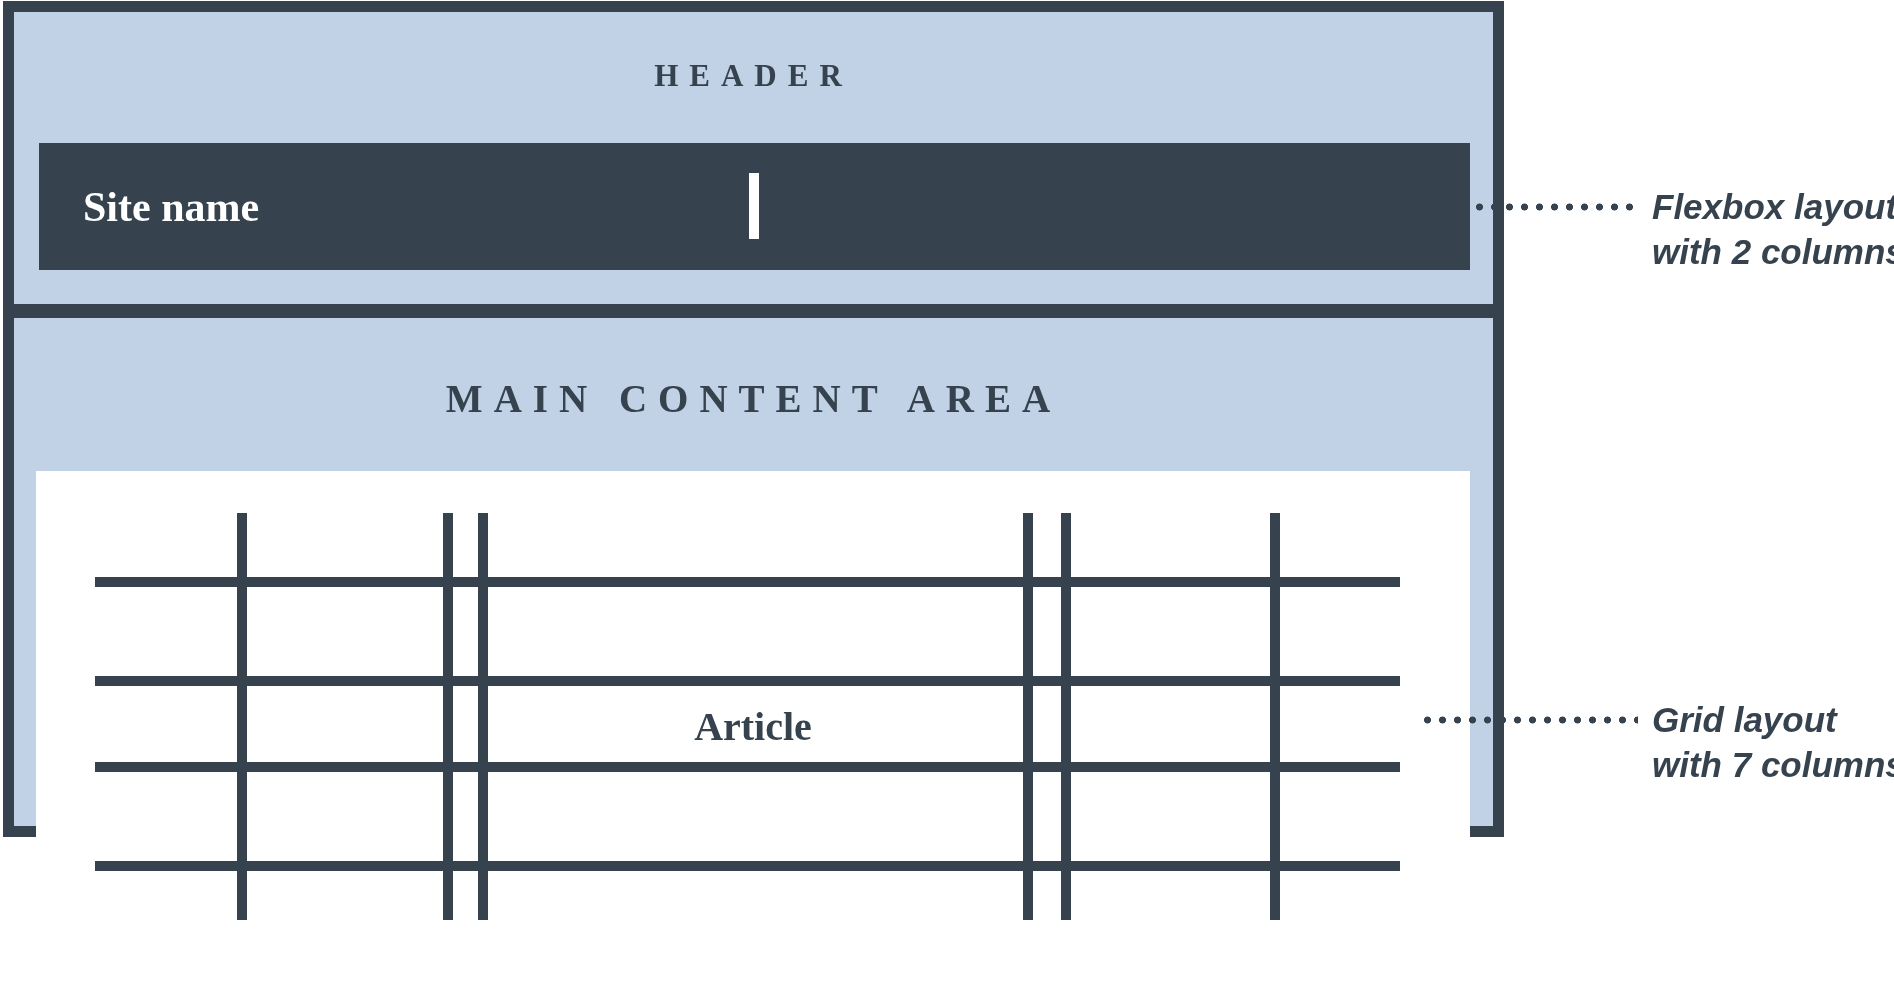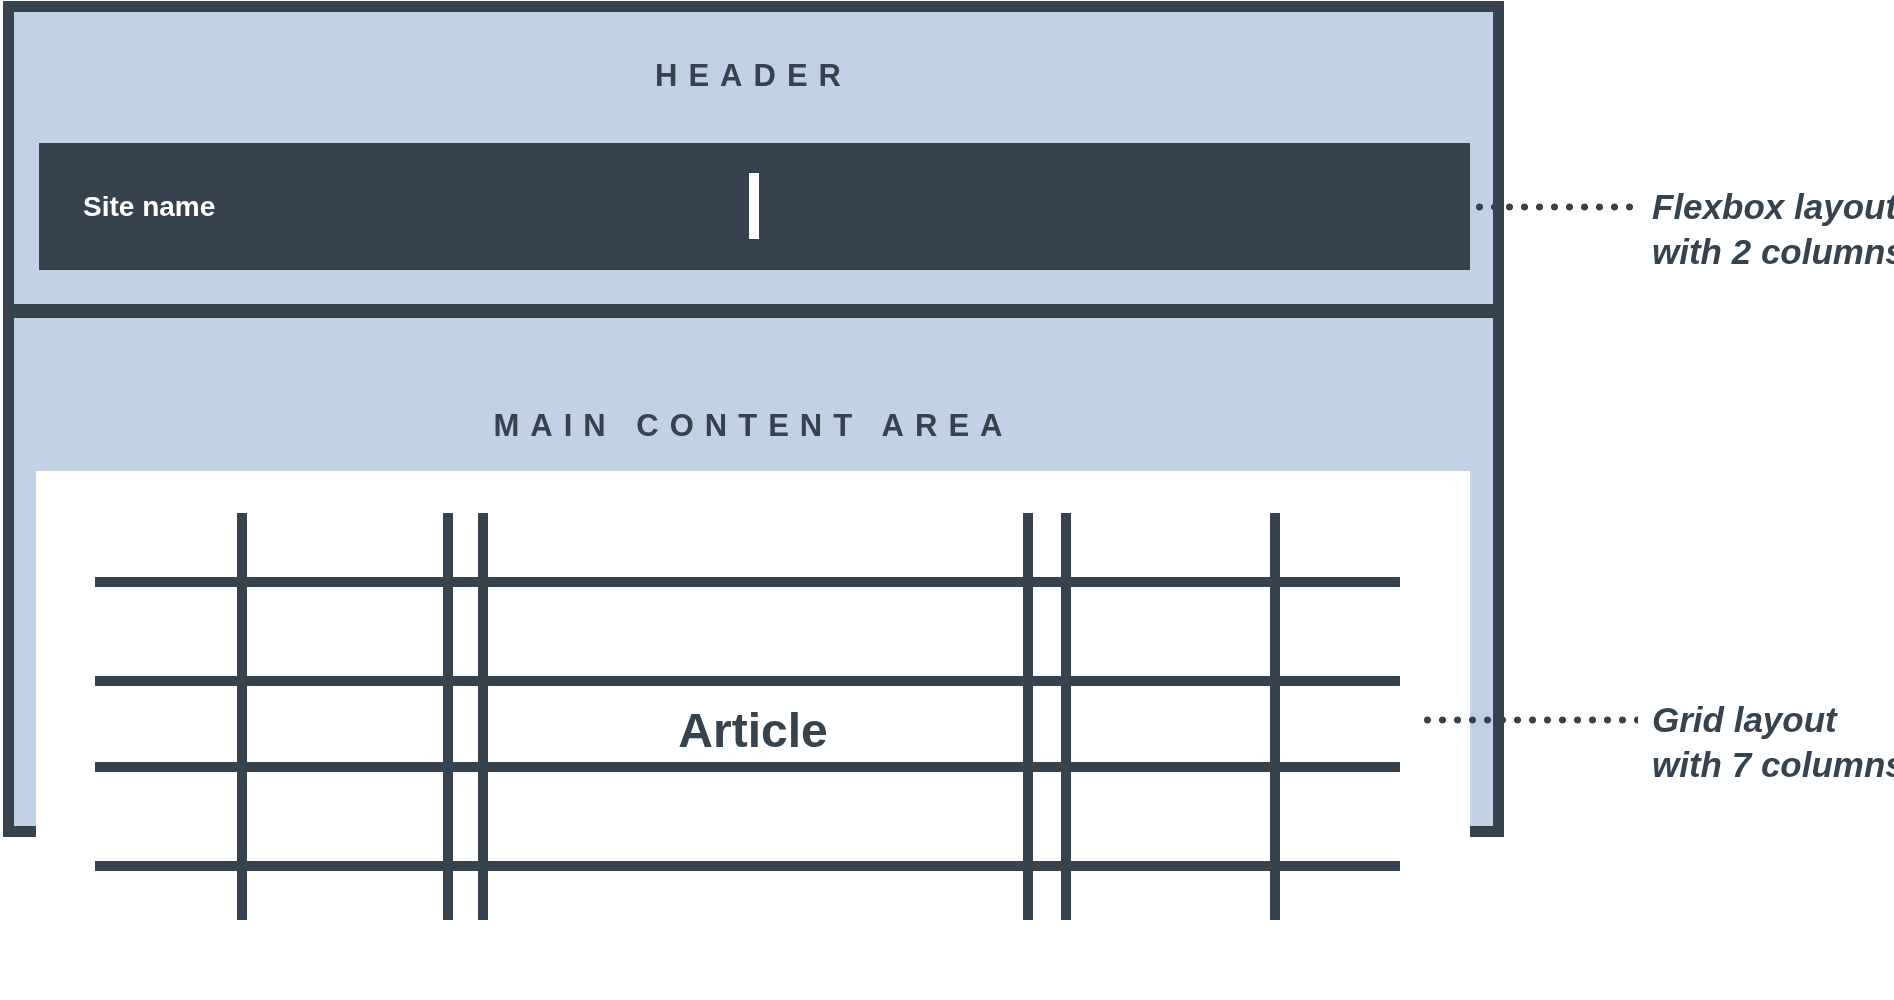--- a/index.html
+++ b/index.html
@@ -7,44 +7,44 @@
     --lightblue:#c1d2e7;
     --white:#ffffff;
   }
   *{margin:0;padding:0;box-sizing:border-box;}
   html,body{width:1894px;height:1000px;overflow:hidden;background:var(--white);
     font-family:"Liberation Sans",sans-serif;}
   body{position:relative;}
 
   
   .frame{position:absolute;left:3px;top:1px;width:1501px;height:836px;
-    border:11px solid var(--dark);background:var(--lightblue);}
+    border:11px solid var(--dark);background:var(--lightblue);font-family:Liberation Serif, serif;}
 
   .header-title{position:absolute;left:0;right:0;top:46px;text-align:center;
     font-size:31px;font-weight:bold;letter-spacing:11px;color:var(--dark);}
 
   .navbar{position:absolute;left:25px;top:131px;width:1431px;height:127px;
     background:var(--dark);display:flex;align-items:center;
     justify-content:space-between;padding:0 44px;}
-  .nav-text{color:var(--white);font-size:28px;font-weight:bold;}
+  .nav-text{color:var(--white);font-size:42px;font-weight:bold;}
   .nav-gap{position:absolute;left:710px;top:30px;width:10px;height:66px;
     background:var(--white);}
 
   .divider{position:absolute;left:0;top:292px;width:100%;height:14px;
     background:var(--dark);}
 
   .main-title{position:absolute;left:0;right:0;top:364px;text-align:center;
-    font-size:31px;font-weight:bold;letter-spacing:11px;color:var(--dark);margin-top:32px;}
+    font-size:39px;font-weight:bold;letter-spacing:11px;color:var(--dark);}
 
   .content-box{position:absolute;left:22px;top:459px;width:1434px;height:497px;
     background:var(--white);}
   .vline{position:absolute;top:42px;height:407px;width:10px;background:var(--dark);}
   .hline{position:absolute;left:59px;width:1305px;height:10px;background:var(--dark);}
   .article{position:absolute;left:0;right:0;top:232px;text-align:center;
-    font-size:48px;font-weight:bold;color:var(--dark);}
+    font-size:40px;font-weight:bold;color:var(--dark);}
 
   
   .dots{position:absolute;height:8px;color:var(--dark);
     background-image:radial-gradient(circle,currentColor 3.2px,transparent 3.8px);
     background-size:15px 8px;background-repeat:repeat-x;background-position:left center;}
   .ann{position:absolute;color:var(--dark);font-size:35px;font-weight:bold;
     font-style:italic;line-height:45px;white-space:nowrap;}
 </style>
 </head>
 <body>

